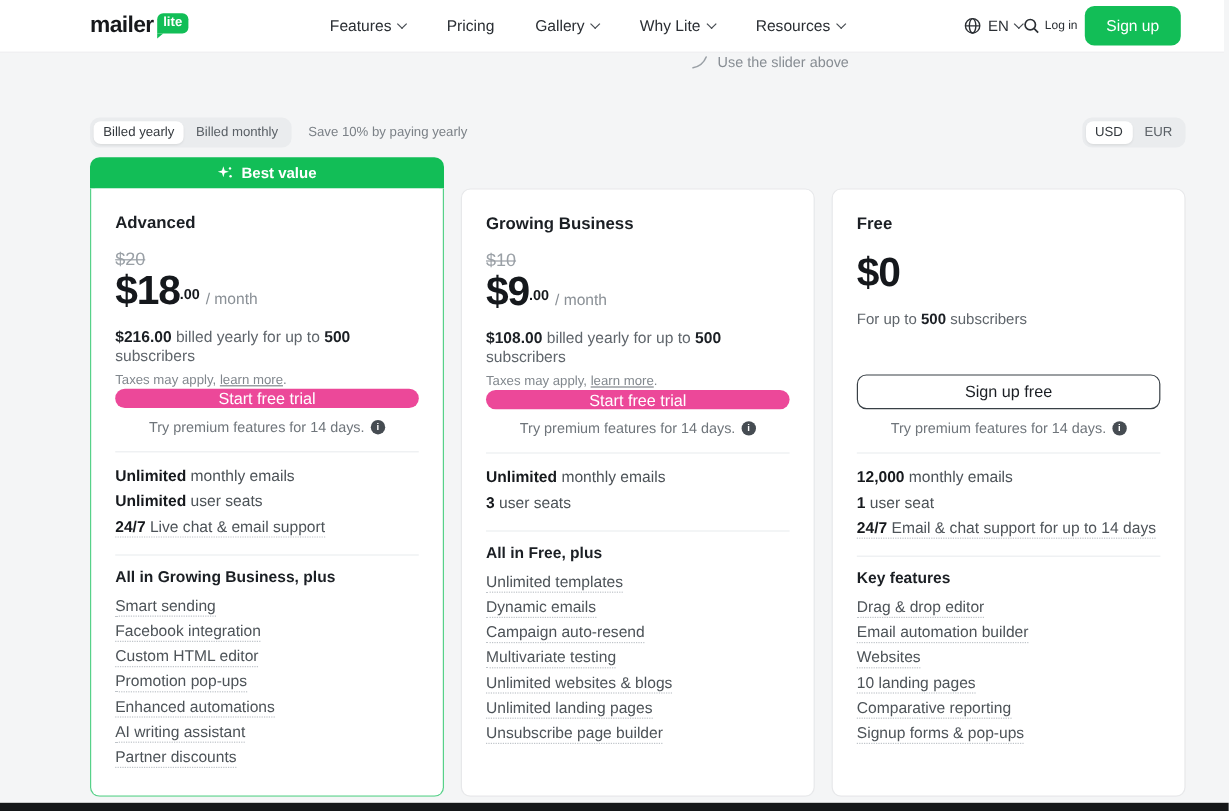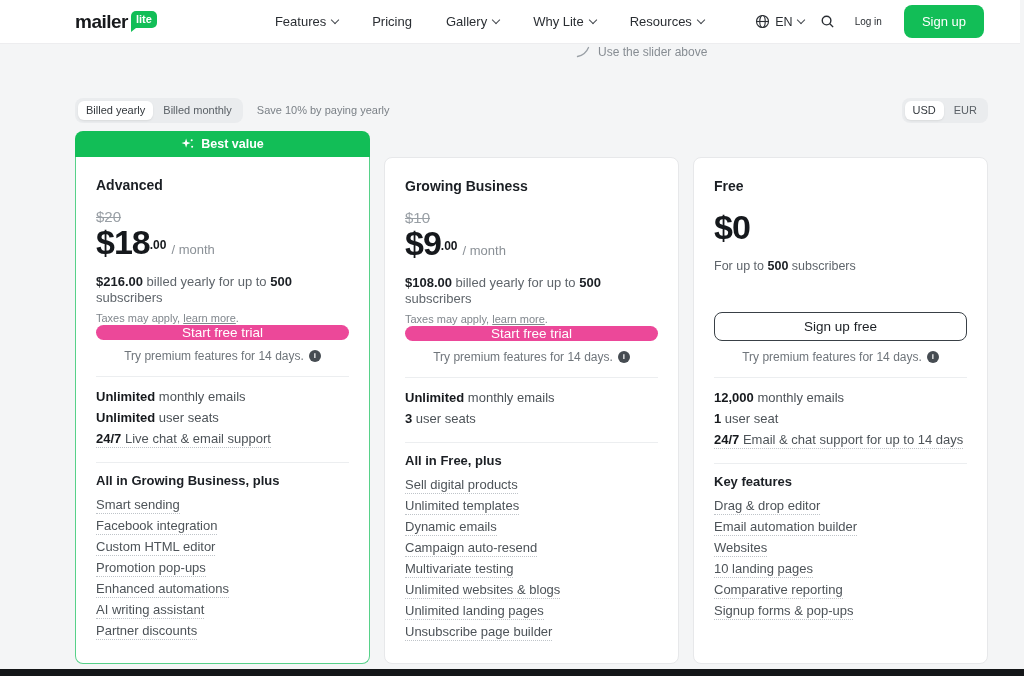--- a/index.html
+++ b/index.html
@@ -28,21 +28,21 @@
   .logo-badge:after {
     content:""; position:absolute; left:0; bottom:-4px;
     border-left:5px solid #12be57; border-bottom:4px solid transparent;
   }
   .nav { display:flex; align-items:center; gap:34px; margin-left:118px; }
   .nav-item { display:flex; align-items:center; gap:6px; font-size:13px; color:#2a2e33; cursor:pointer; white-space:nowrap; }
   .chev {
     width:6px; height:6px; border-right:1.5px solid #454a50; border-bottom:1.5px solid #454a50;
     transform:rotate(45deg); margin-top:-3px;
   }
-  .header-right { margin-left:auto; display:flex; align-items:center; gap:16px; }
+  .header-right { margin-left:auto; display:flex; align-items:center; }
   .lang { display:flex; align-items:center; gap:5px; font-size:12.5px; color:#2a2e33; cursor:pointer; }
   .icon-svg { display:block; }
   .login { font-size:10px; color:#2a2e33; cursor:pointer; margin-left:4px; }
   .signup-btn {
     background:#12be57; color:#fff; border:none; font-family:inherit;
     font-size:13px; font-weight:500; padding:9px 18px; border-radius:8px; cursor:pointer; margin-left:6px;
   }
 
   
   .hint {
@@ -255,21 +255,20 @@
           </div>
         </div>
         <hr class="hr">
         <div class="limits">
           <div class="limit-row"><b>Unlimited</b><span> monthly emails</span></div>
           <div class="limit-row"><b>3</b><span> user seats</span></div>
         </div>
         <hr class="hr">
         <div class="section-header">All in Free, plus</div>
         <div class="features">
-          <div class="feature-row"><span class="dotted">Sell digital products</span></div>
           <div class="feature-row"><span class="dotted">Unlimited templates</span></div>
           <div class="feature-row"><span class="dotted">Dynamic emails</span></div>
           <div class="feature-row"><span class="dotted">Campaign auto-resend</span></div>
           <div class="feature-row"><span class="dotted">Multivariate testing</span></div>
           <div class="feature-row"><span class="dotted">Unlimited websites &amp; blogs</span></div>
           <div class="feature-row"><span class="dotted">Unlimited landing pages</span></div>
           <div class="feature-row"><span class="dotted">Unsubscribe page builder</span></div>
         </div>
       </div>
     </div>

